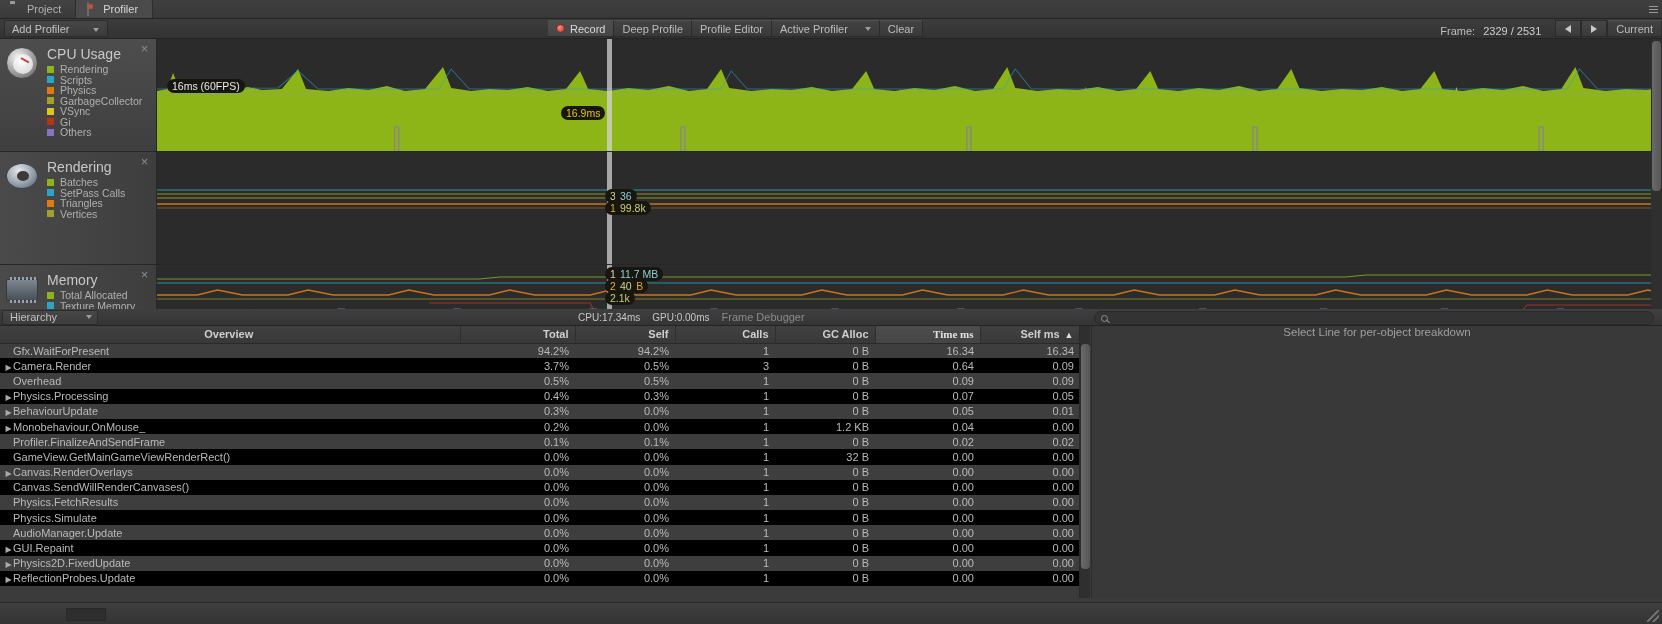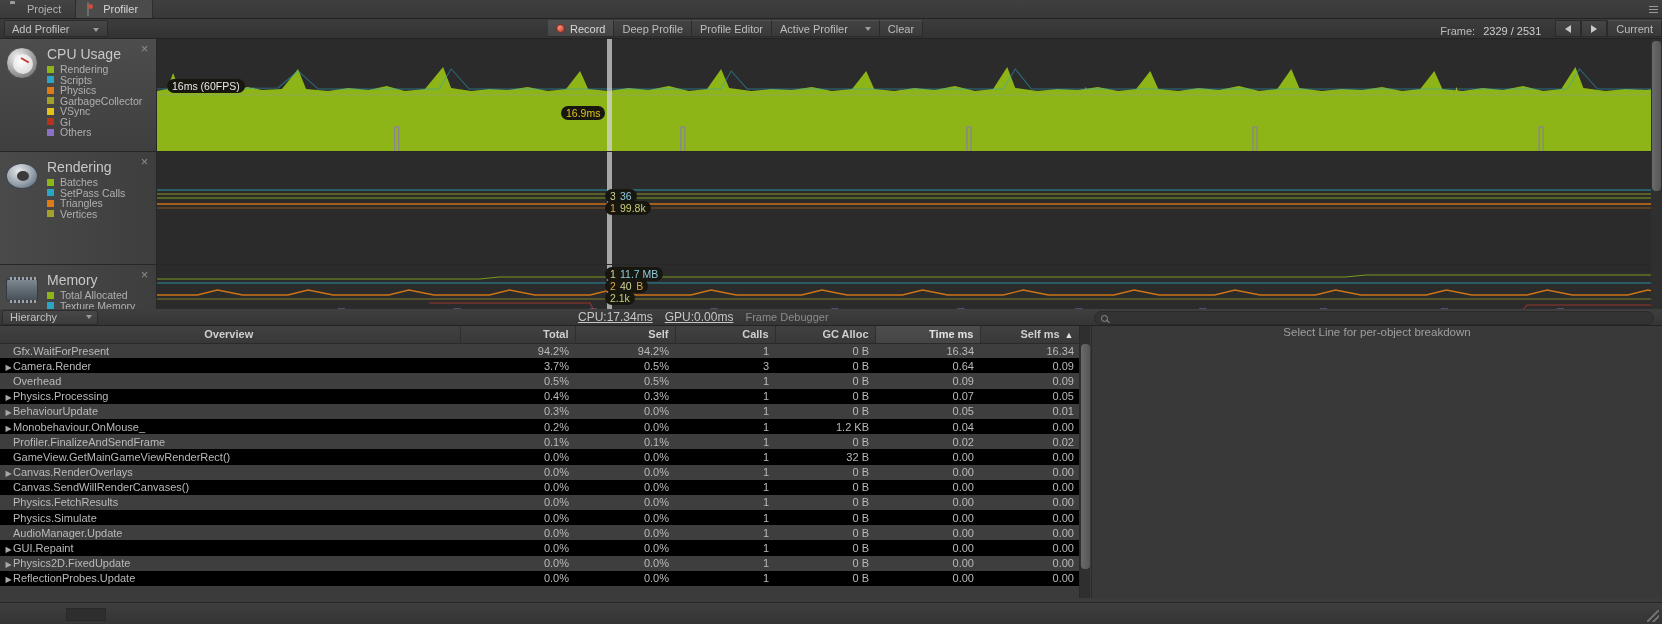--- a/index.html
+++ b/index.html
@@ -159,41 +159,41 @@
     position:absolute; left:0; top:309px; width:1662px; height:17px;
     background:linear-gradient(#3f3f3f,#353535); border-bottom:1px solid #232323;
     display:flex; align-items:center;
   }
   .hsel{
     width:96px; height:15px; margin-left:2px;
     display:flex; align-items:center; justify-content:space-between;
     padding:0 5px 0 7px; font-size:11px; color:#c0c0c0;
     background:linear-gradient(#474747,#3c3c3c); border:1px solid #2c2c2c; border-radius:2px;
   }
-  .hstat{ font-size:12px; color:#c6c6c6;text-decoration:underline; }
+  .hstat{ font-size:10px; color:#c6c6c6; }
   .hdim{ font-size:11px; color:#8b8b8b; }
   .hsearch{
     position:absolute; right:8px; top:2px; width:560px; height:14px;
     background:#333333; border:1px solid #2a2a2a; border-radius:7px;
     display:flex; align-items:center; padding-left:6px;
   }
   .magn{ width:7px;height:7px;border:1.4px solid #8d8d8d;border-radius:50%;position:relative;}
   .magn:after{content:"";position:absolute;right:-3px;bottom:-2px;width:4px;height:1.4px;background:#8d8d8d;transform:rotate(45deg);}
 
   
   .tablewrap{ position:absolute; left:0; top:326px; width:1090px; height:272px; background:#3b3b3b; overflow:hidden;}
   table{ border-collapse:collapse; width:1080px; table-layout:fixed; }
   thead th{
     height:17px; font-size:11px; font-weight:bold; color:#cfcfcf;
     background:linear-gradient(#414141,#383838);
     border-bottom:1px solid #2a2a2a; border-right:1px solid #2f2f2f;
     text-align:right; padding:0 6px; white-space:nowrap;
   }
   thead th.lead{ text-align:center; padding-left:4px;}
-  thead th.sorted{ background:linear-gradient(#4d4d4d,#454545); color:#e2e2e2;}
+  thead th.sorted{ background:linear-gradient(#4d4d4d,#454545); color:#e2e2e2;font-family:Liberation Serif, serif;}
   tbody td{
     height:15.2px; font-size:11px; color:#b9b9b9; padding:0 6px;
     text-align:right; white-space:nowrap; overflow:hidden;
   }
   tbody td.lead{ text-align:left; padding-left:4px; }
   tbody tr.odd{ background:#3e3e3e; }
   tbody tr.even{ background:#000000; }
   .fold{
     display:inline-block; width:9px; text-align:center; color:#a9a9a9; font-size:8px;
   }

